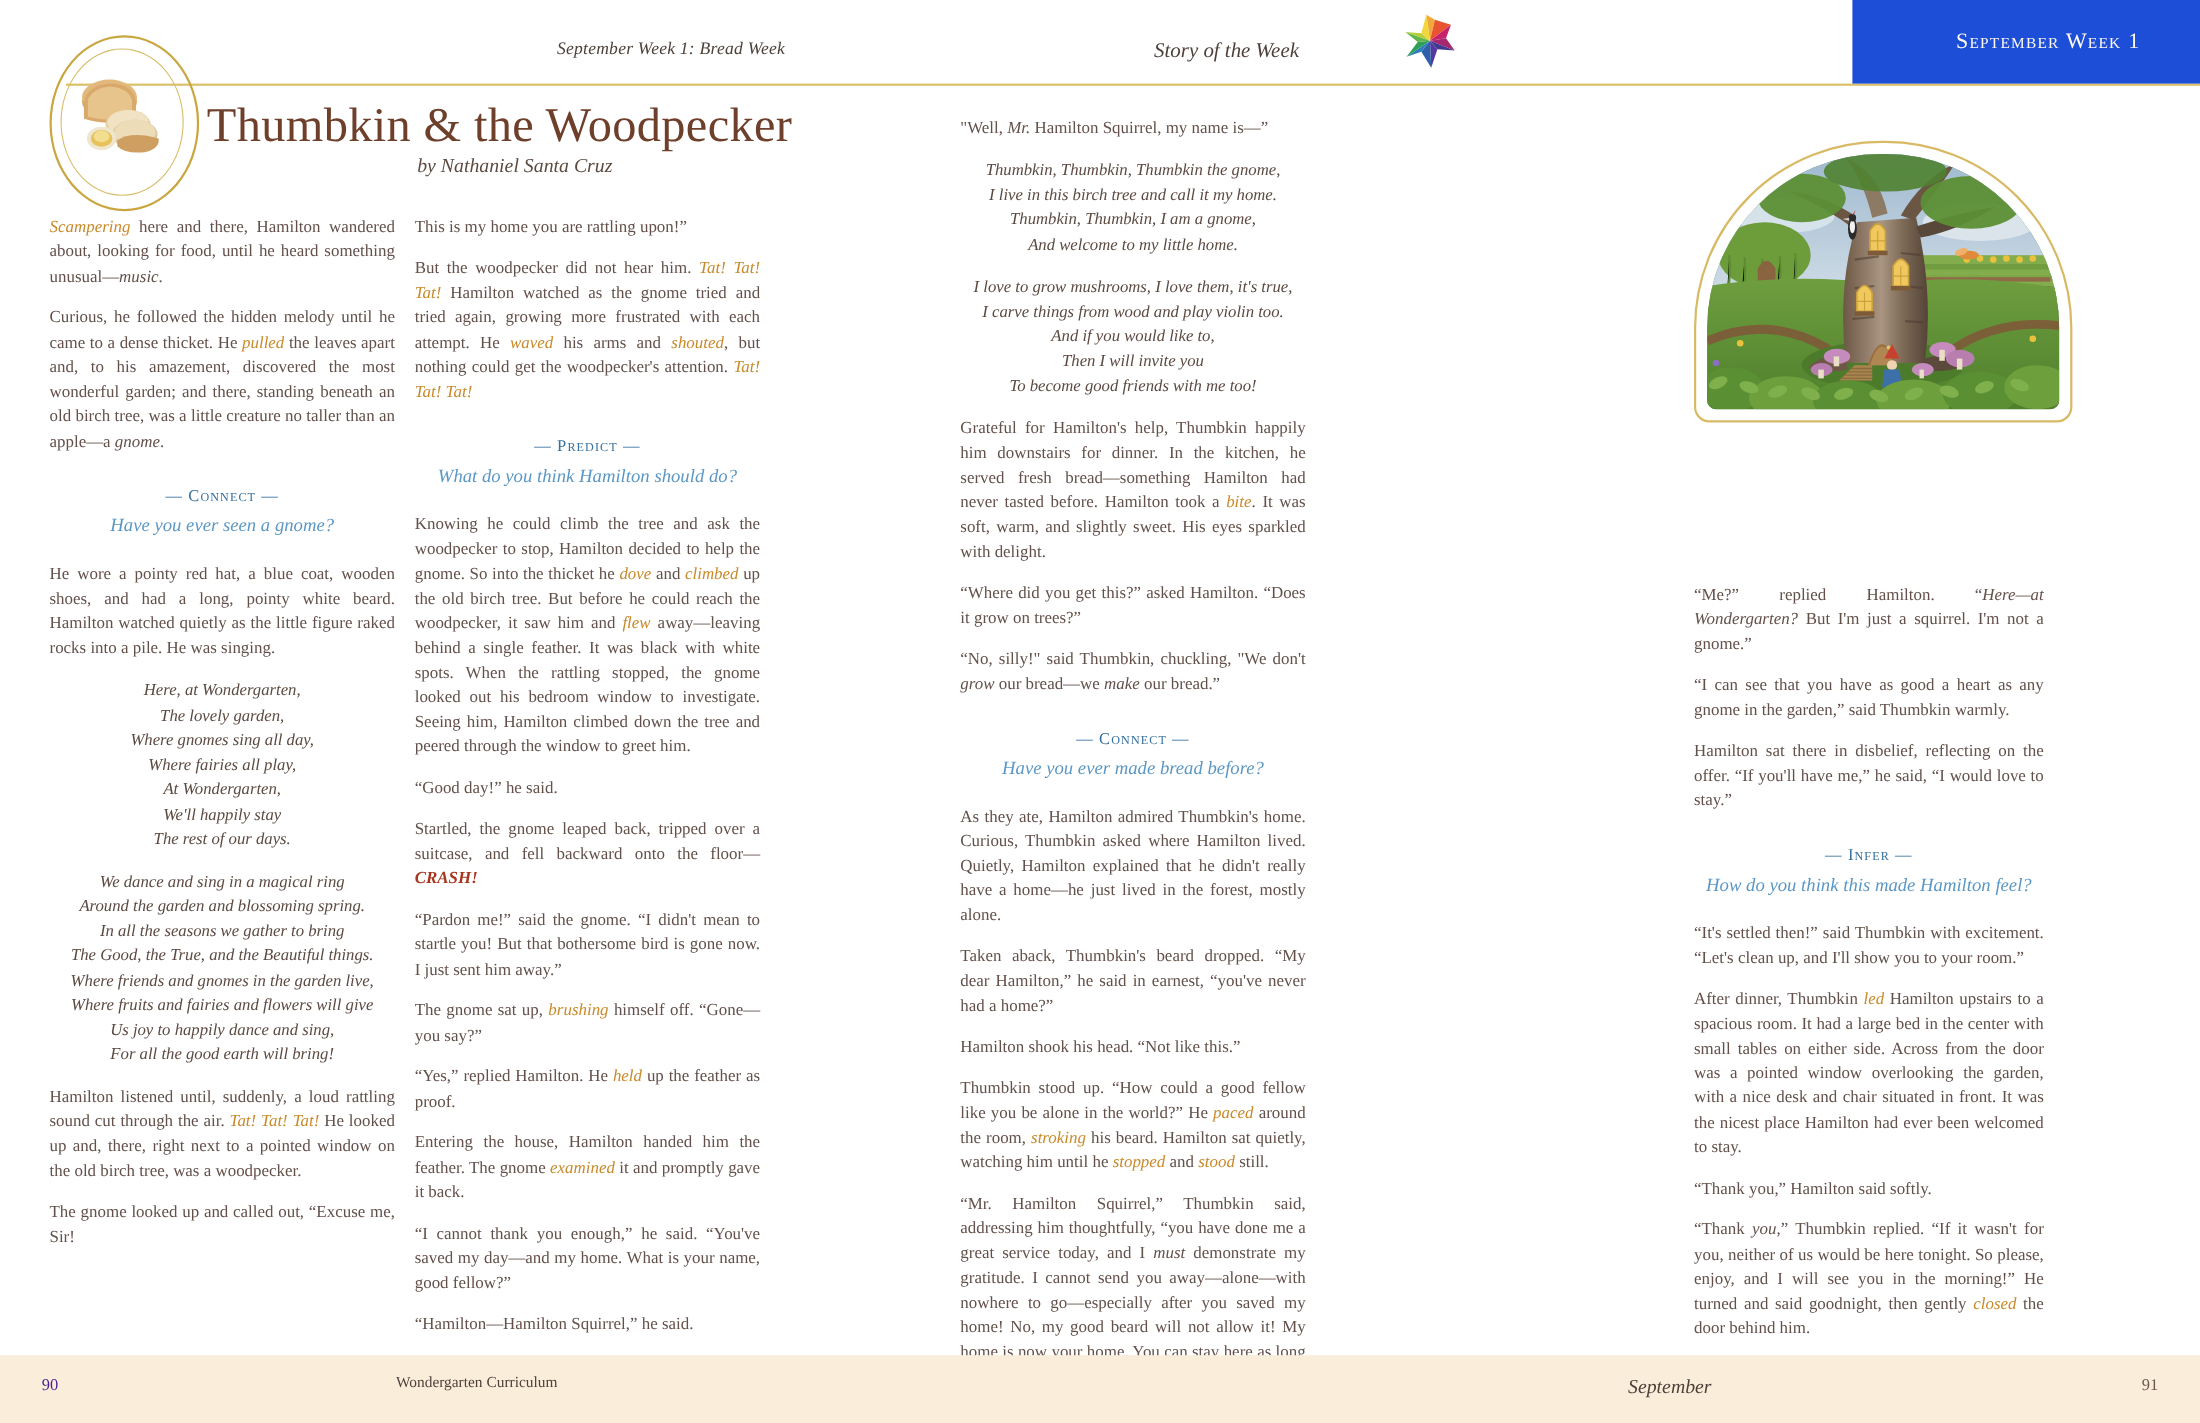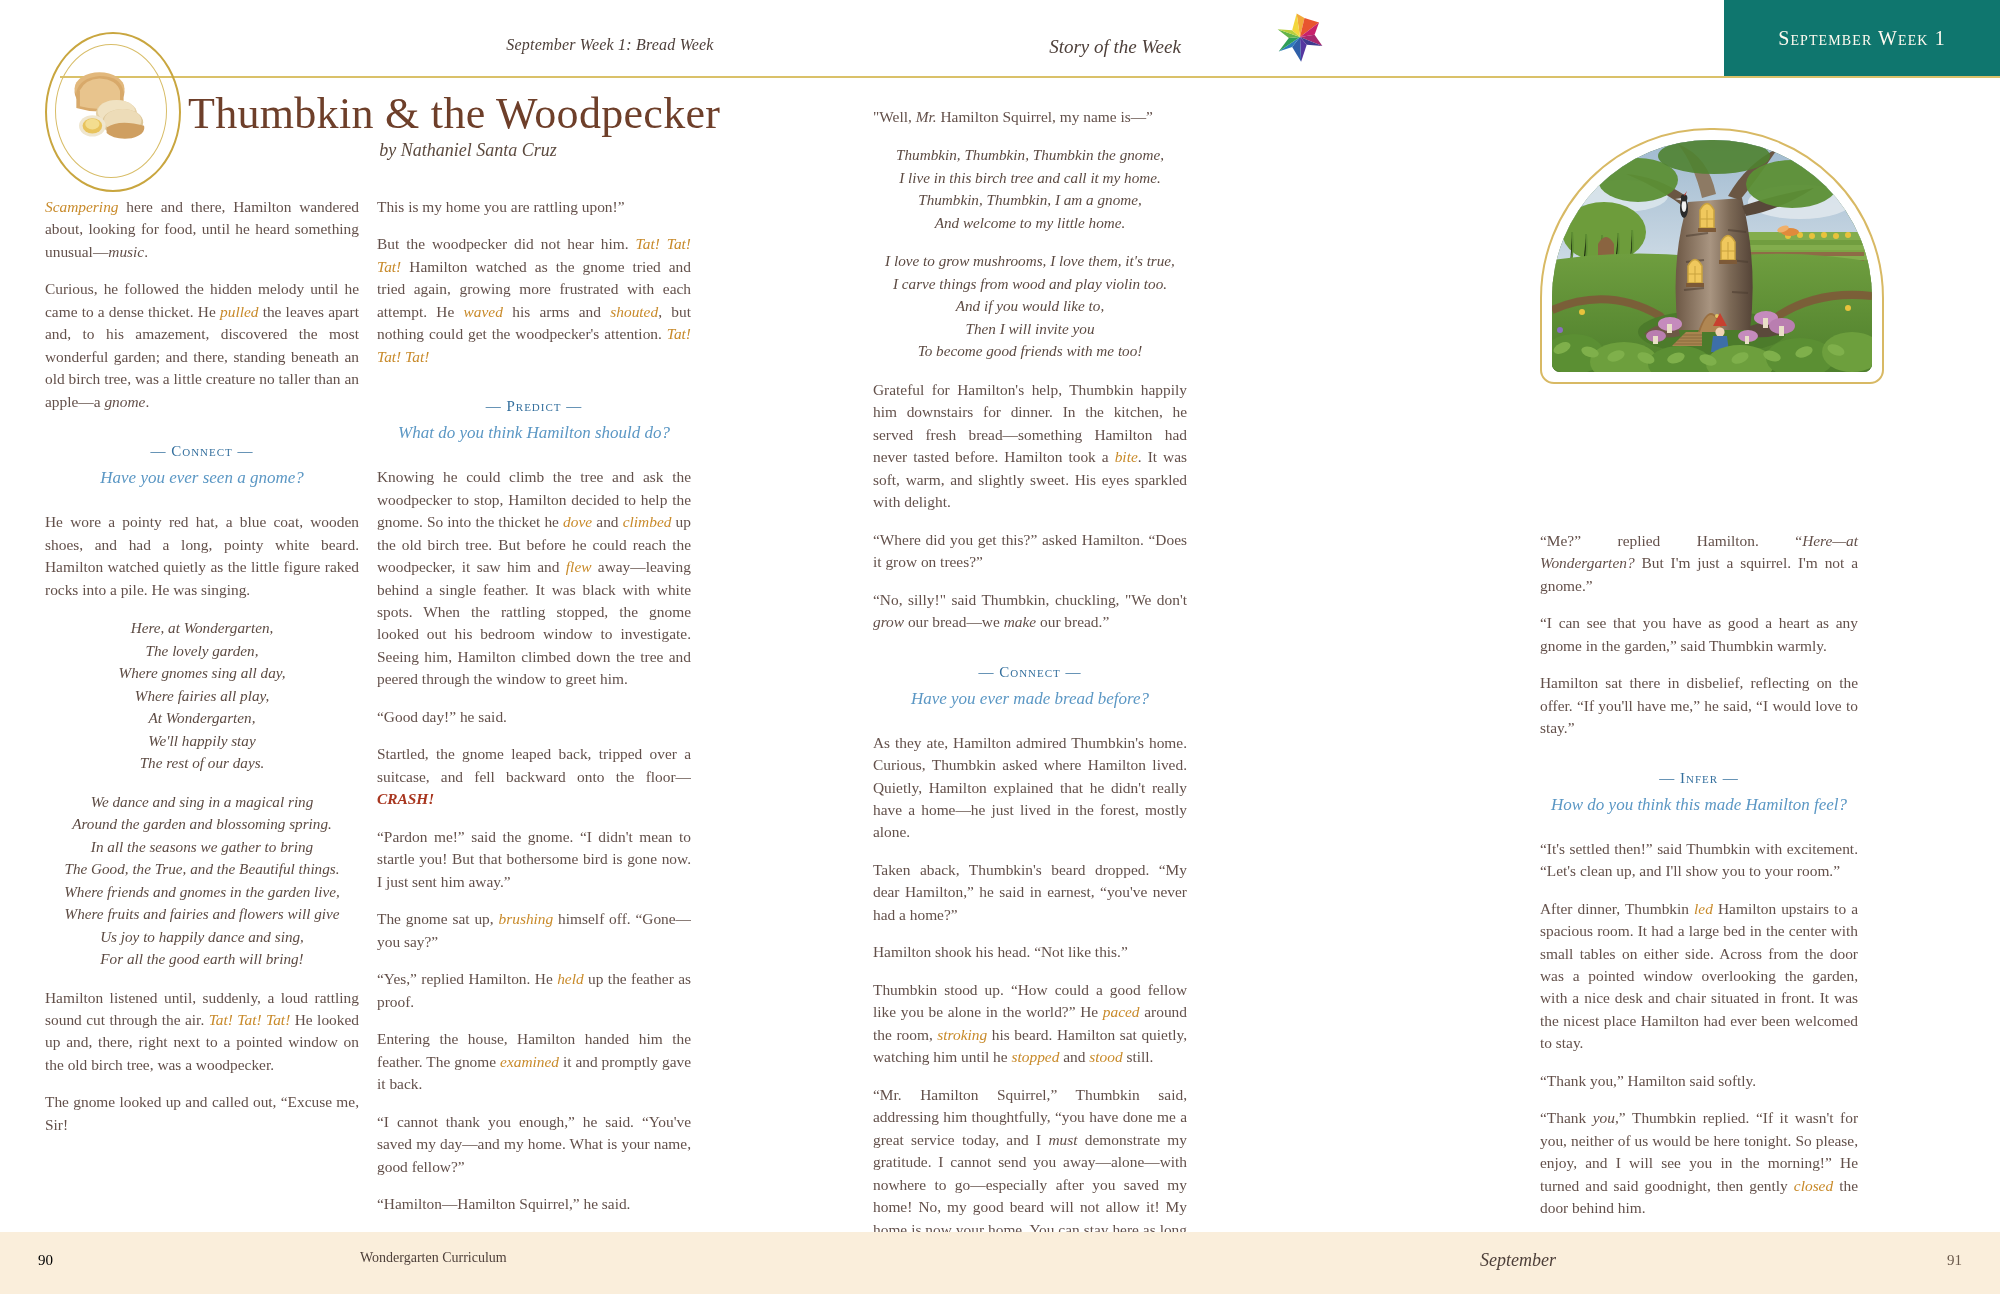--- a/index.html
+++ b/index.html
@@ -30,22 +30,22 @@
     font-family:"Liberation Serif",serif;
     letter-spacing:.2px;
   }
   .hdr-mid{
     position:absolute;left:900px;top:36px;width:430px;
     text-align:center;
     font-style:italic;font-size:19px;color:#4d3f39;
   }
   .week-band{
     position:absolute;right:0;top:0;width:276px;height:76px;
-    background:#0f766e;
-    display:flex;align-items:center;justify-content:center;
+    background:#1d4ed8;
+    display:flex;align-items:center;justify-content:center;padding-left:40px;
   }
   .week-band span{
     color:#fffaf0;font-size:20px;letter-spacing:1.1px;
     font-variant:small-caps;
     font-family:"Liberation Serif",serif;
   }
   .star{
     position:absolute;left:1272px;top:8px;width:56px;height:58px;
   }
 
@@ -126,21 +126,21 @@
     overflow:hidden;
     background:#4f7a39;
   }
   .illus-inner svg{display:block;}
 
   
   .footer{
     position:absolute;left:0;bottom:0;width:2000px;height:62px;
     background:#faeedb;
   }
-  .footer .pg-l{position:absolute;left:38px;top:20px;font-size:15px;color:#000000;}
+  .footer .pg-l{position:absolute;left:38px;top:20px;font-size:15px;color:#4c1d95;}
   .footer .pg-r{position:absolute;right:38px;top:20px;font-size:15px;color:#6b5a4c;}
   .footer .bk{position:absolute;left:360px;top:18px;font-size:14px;color:#4d3f39;}
   .footer .mo{position:absolute;left:1480px;top:18px;font-size:18px;font-style:italic;color:#4d3f39;}
 </style>
 </head>
 <body>
 
 <div class="page">
 
   <div class="header">

